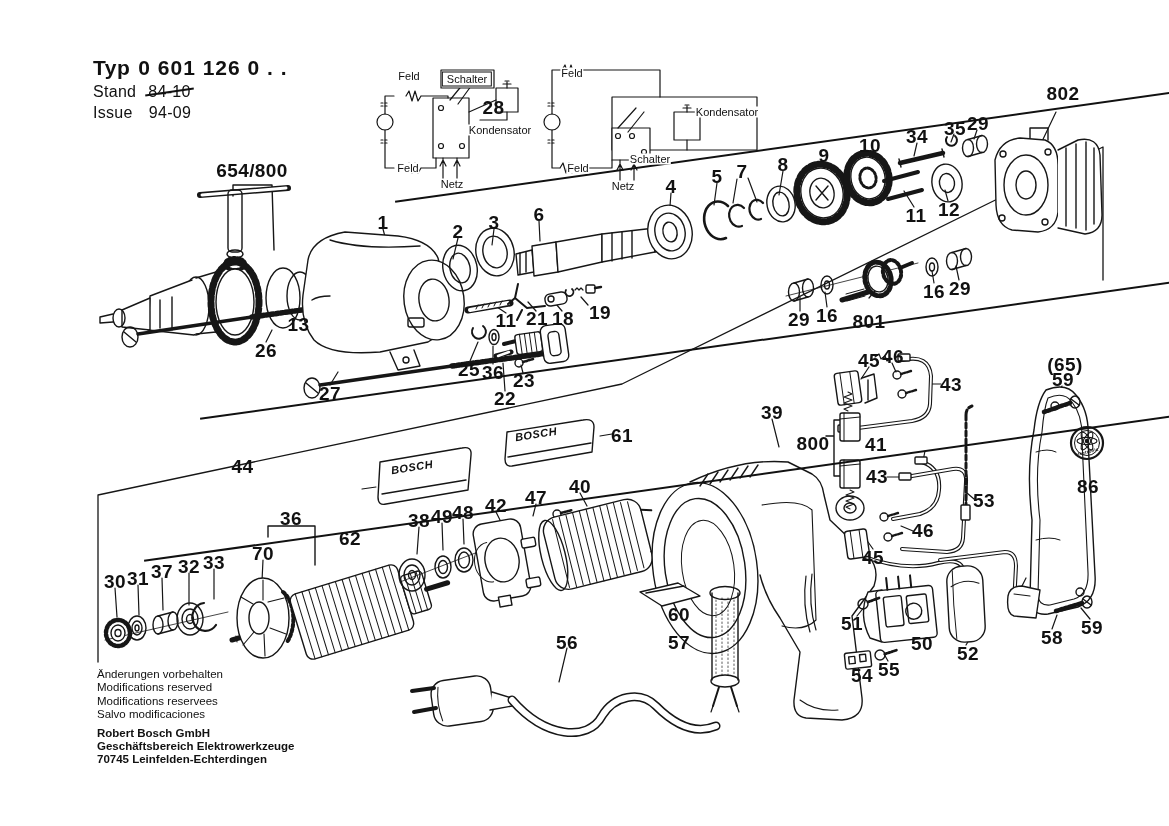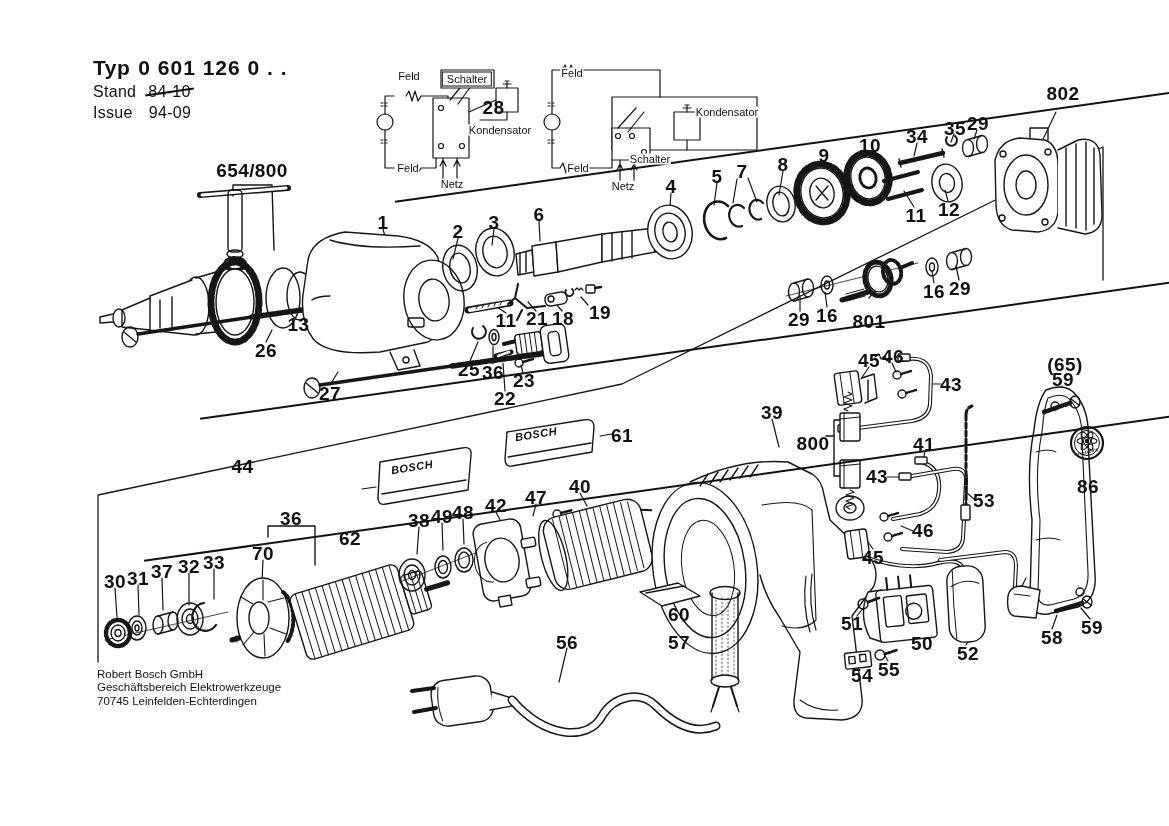--- a/index.html
+++ b/index.html
@@ -14,21 +14,21 @@
   .slabel.boxed{border:1.3px solid #111;padding:1px 4px;}
   .strike{position:relative;}
   .strike::after{content:"";position:absolute;left:-8%;right:-8%;top:47%;
                  border-top:2.6px solid #111;transform:rotate(-8deg);}
   #header{position:absolute;left:93px;top:56px;}
   #header .typline{font-size:21px;font-weight:700;letter-spacing:.5px;}
   #header .typline .val{font-weight:700;margin-left:8px;letter-spacing:1px;}
   #header .metaline{font-size:16px;font-weight:400;margin-top:3px;letter-spacing:.3px;}
   #header .metaline .val{margin-left:12px;display:inline-block;}
   #footer{position:absolute;left:97px;top:668px;font-size:11.5px;line-height:13.4px;}
-  #footer .co{font-weight:400;}
+  #footer .co{font-weight:700;margin-top:5px;}
   .bosch-tag{position:absolute;font:700 italic 11px "Liberation Sans",sans-serif;
              transform:translate(-50%,-50%) rotate(-9deg);letter-spacing:.5px;}
   .badge-word{position:absolute;font:700 4.6px "Liberation Sans",sans-serif;
               transform:translate(-50%,-50%) rotate(-14deg);letter-spacing:.2px;}
 </style>
 </head>
 <body>
 
 <div id="stage">
 
@@ -444,20 +444,26 @@
   </div>
   <div class="metaline">
     <span>Stand</span><span class="val strike">84-10</span>
   </div>
   <div class="metaline">
     <span>Issue</span><span class="val" style="margin-left:16px;">94-09</span>
   </div>
 </div>
 
 <div id="footer">
+  <div id="footer-lines">
+        <div>Änderungen vorbehalten</div>
+        <div>Modifications reserved</div>
+        <div>Modifications reservees</div>
+        <div>Salvo modificaciones</div>
+      </div>
   <div id="footer-company" class="co">
         <div>Robert Bosch GmbH</div>
         <div>Geschäftsbereich Elektrowerkzeuge</div>
         <div>70745 Leinfelden-Echterdingen</div>
       </div>
 </div>
 
 <div id="labels">
       <div class="plabel" style="left: 252px; top: 170px;">654/800</div>
       <div class="plabel" style="left: 383px; top: 222px;">1</div>
@@ -494,21 +500,21 @@
       <div class="plabel" style="left: 524px; top: 380px;">23</div>
       <div class="plabel" style="left: 505px; top: 398px;">22</div>
       <div class="plabel" style="left: 622px; top: 435px;">61</div>
       <div class="plabel" style="left: 350px; top: 490px; margin-top: 48px;">62</div>
       <div class="plabel" style="left: 772px; top: 412px;">39</div>
       <div class="plabel strike" style="left: 816px; top: 428px;">44</div>
       <div class="plabel" style="left: 813px; top: 443px;">800</div>
       <div class="plabel" style="left: 869px; top: 360px;">45</div>
       <div class="plabel" style="left: 893px; top: 356px;">46</div>
       <div class="plabel" style="left: 951px; top: 384px;">43</div>
-      <div class="plabel" style="left: 924px; top: 444px;">41</div>
+      <div class="plabel" style="left: 876px; top: 444px;">41</div>
       <div class="plabel" style="left: 877px; top: 476px;">43</div>
       <div class="plabel" style="left: 984px; top: 500px;">53</div>
       <div class="plabel" style="left: 923px; top: 530px;">46</div>
       <div class="plabel" style="left: 873px; top: 557px;">45</div>
       <div class="plabel" style="left: 1065px; top: 364px;">(65)</div>
       <div class="plabel" style="left: 1063px; top: 379px;">59</div>
       <div class="plabel" style="left: 1088px; top: 486px;">86</div>
       <div class="plabel" style="left: 291px; top: 518px;">36</div>
       <div class="plabel" style="left: 263px; top: 553px;">70</div>
       <div class="plabel" style="left: 115px; top: 581px;">30</div>

